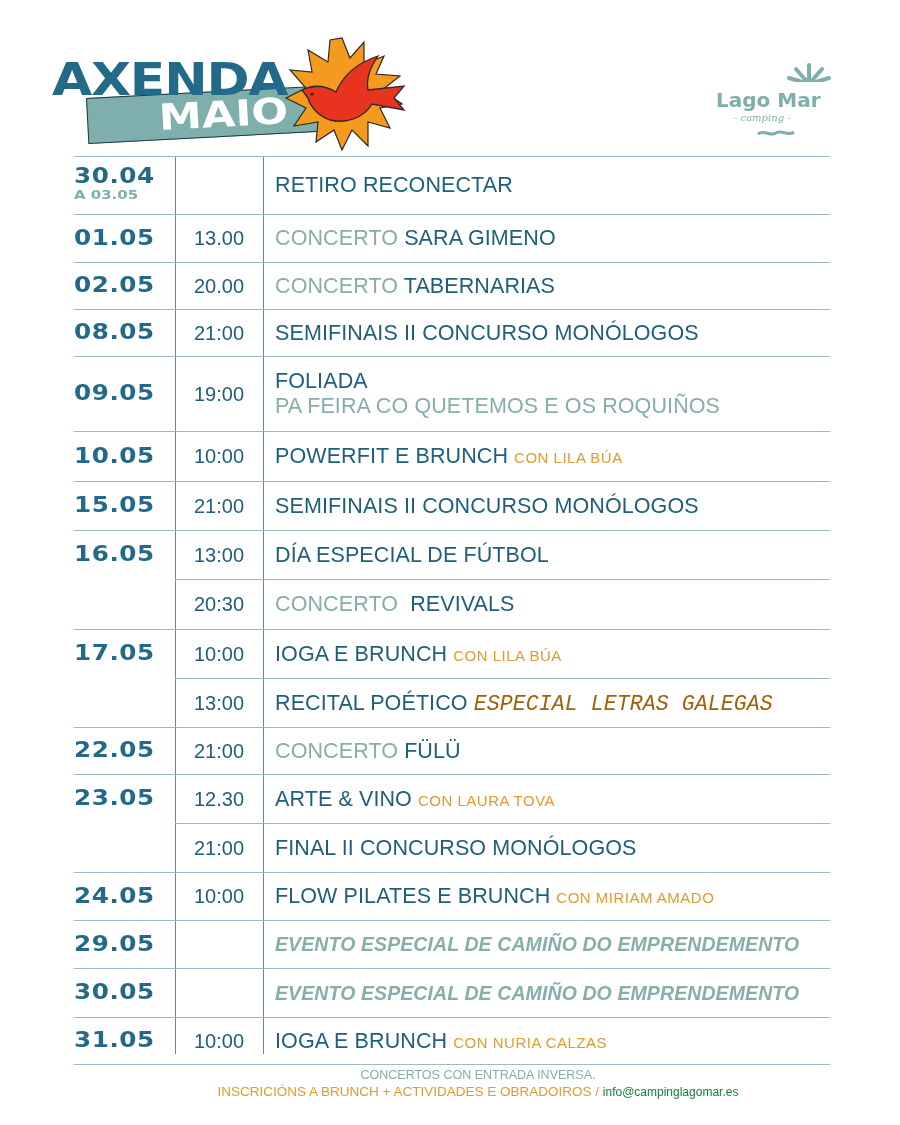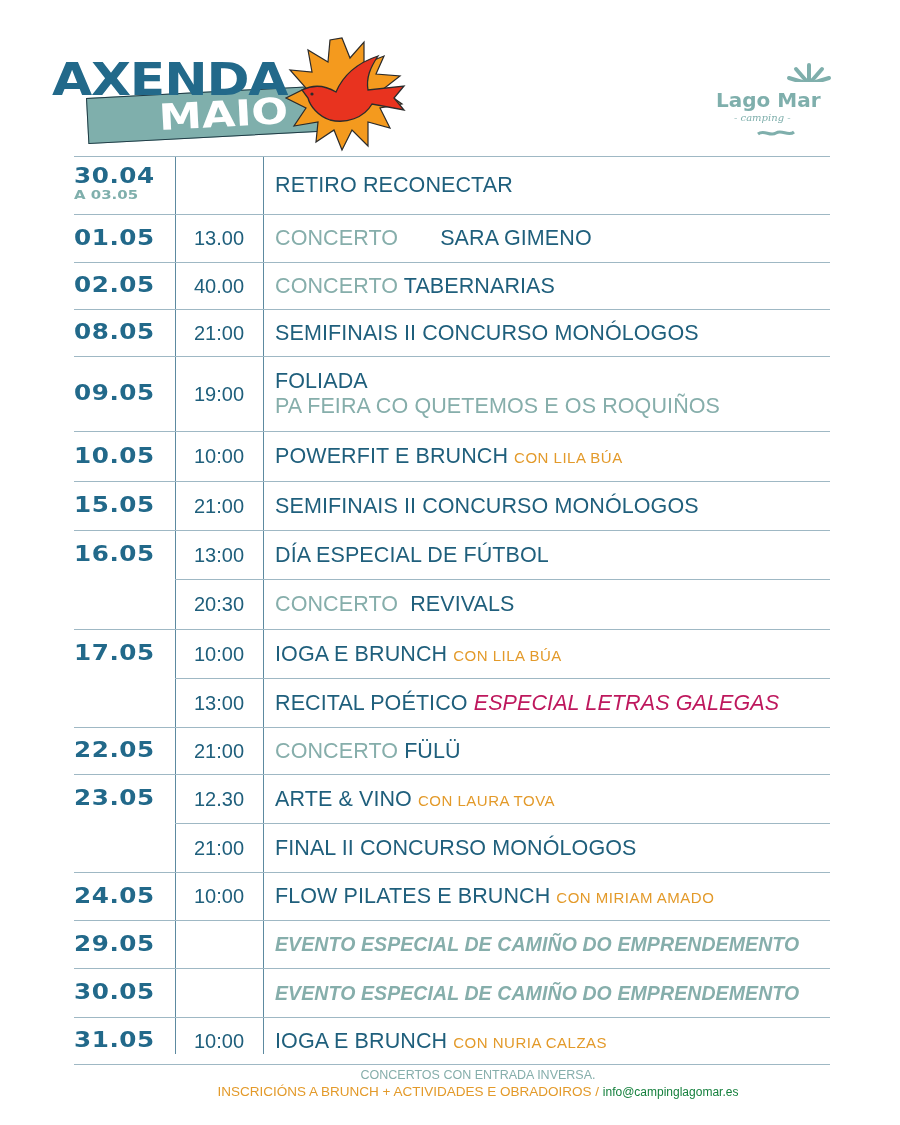--- a/index.html
+++ b/index.html
@@ -50,21 +50,21 @@
   .date {
     position: absolute; left: 0; font-family: "DejaVu Sans", sans-serif; font-weight: 900;
     font-size: 22px; color: #22698a; letter-spacing: 0.5px; transform: scaleX(1.12); transform-origin: left center;
   }
   .date-sub {
     position: absolute; left: 0; font-family: "DejaVu Sans", sans-serif; font-weight: 900;
     font-size: 13px; color: #7fafac; transform: scaleX(1.15); transform-origin: left center;
   }
   .muted { color: #86aeab; }
   .small-orange { color: #e39a2a; font-size: 15px; letter-spacing: 0.5px; }
-  .italic-orange { color: #be185d; font-style: italic; }
+  .italic-orange { color: #a16207; font-style: italic; font-family: Liberation Mono, monospace; }
   .italic-muted { color: #86aeab; font-style: italic; font-weight: bold; font-size: 19.5px; }
 
   .footer { position: absolute; left: 0; width: 900px; text-align: center; padding-left: 28px; }
   .footer-1 { top: 1068px; font-size: 12.5px; color: #86aeab; }
   .footer-2 { top: 1084px; font-size: 13.5px; color: #e39a2a; }
   .footer-email { font-size: 12px; color: #15803d; }
 </style>
 </head>
 <body>
 
@@ -117,32 +117,32 @@
       </div>
     </div>
     <div class="row">
       <div class="date-cell">
         <div class="date" style="top: 9.5px;">01.05</div>
       </div>
       <div class="times">
         <div class="slot" style="height: 47px;">
           <div class="time-cell">13.00</div>
           <div class="event-cell">
-            <div><span class="muted" style="white-space: pre;">CONCERTO </span><span class="" style="white-space: pre; margin-left: 36px;">SARA GIMENO</span></div>
+            <div><span class="muted" style="white-space: pre;">CONCERTO </span><span class="" style="white-space: pre;">SARA GIMENO</span></div>
           </div>
         </div>
       </div>
     </div>
     <div class="row">
       <div class="date-cell">
         <div class="date" style="top: 9px;">02.05</div>
       </div>
       <div class="times">
         <div class="slot" style="height: 46px;">
-          <div class="time-cell">40.00</div>
+          <div class="time-cell">20.00</div>
           <div class="event-cell">
             <div><span class="muted" style="white-space: pre;">CONCERTO </span><span class="" style="white-space: pre;">TABERNARIAS</span></div>
           </div>
         </div>
       </div>
     </div>
     <div class="row">
       <div class="date-cell">
         <div class="date" style="top: 9px;">08.05</div>
       </div>

